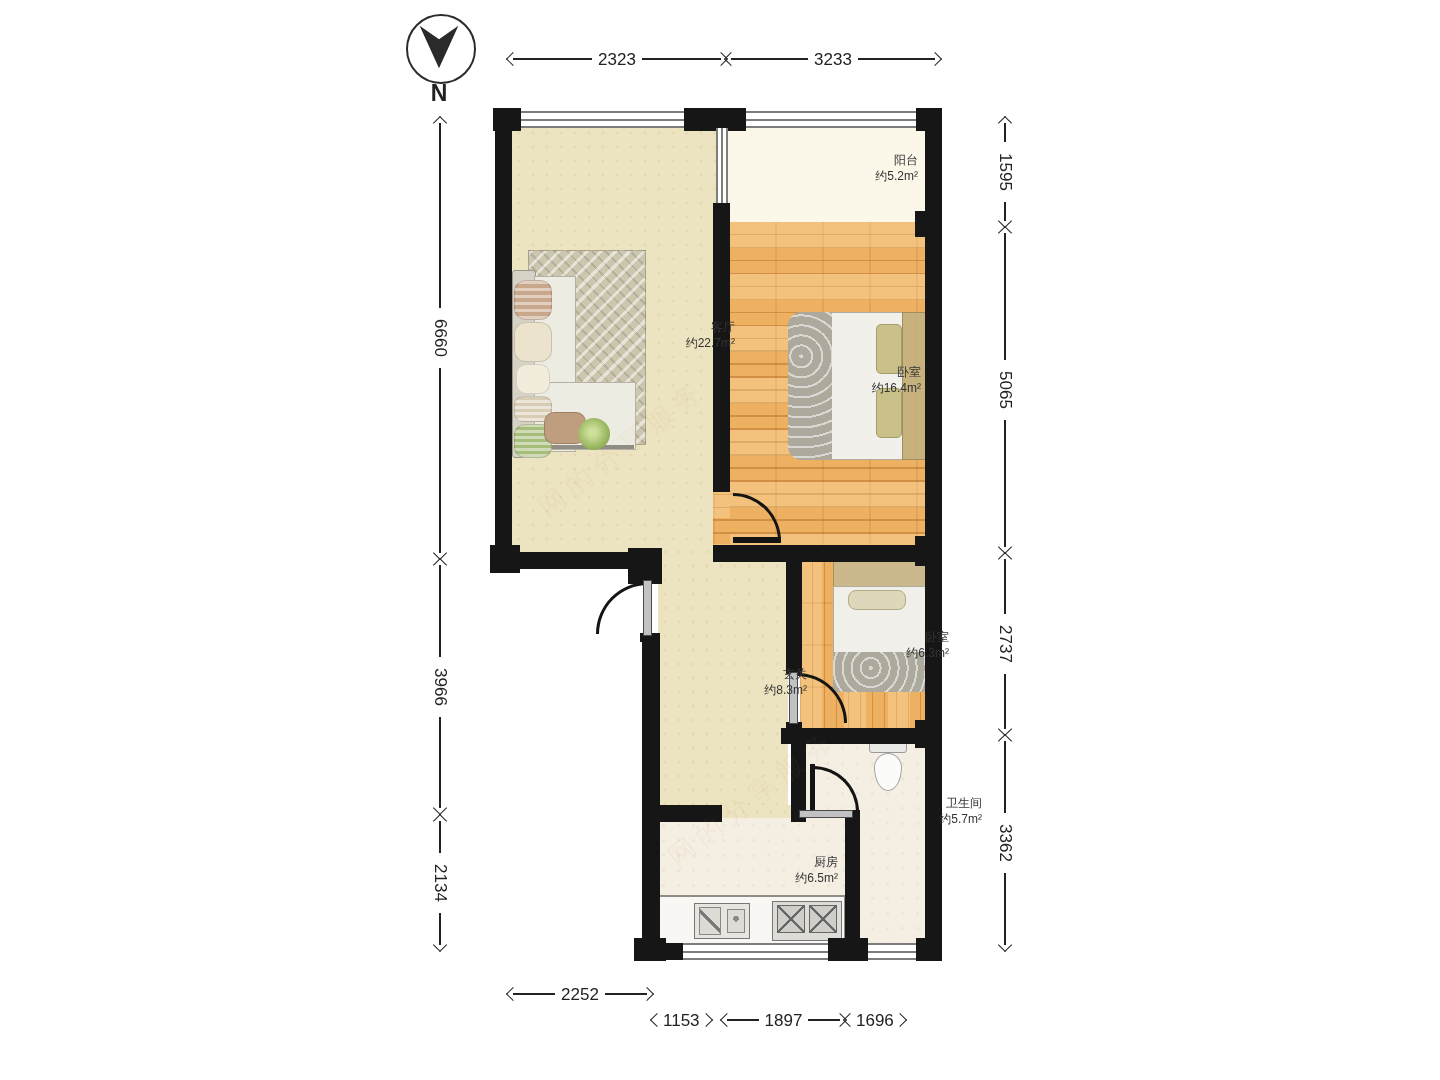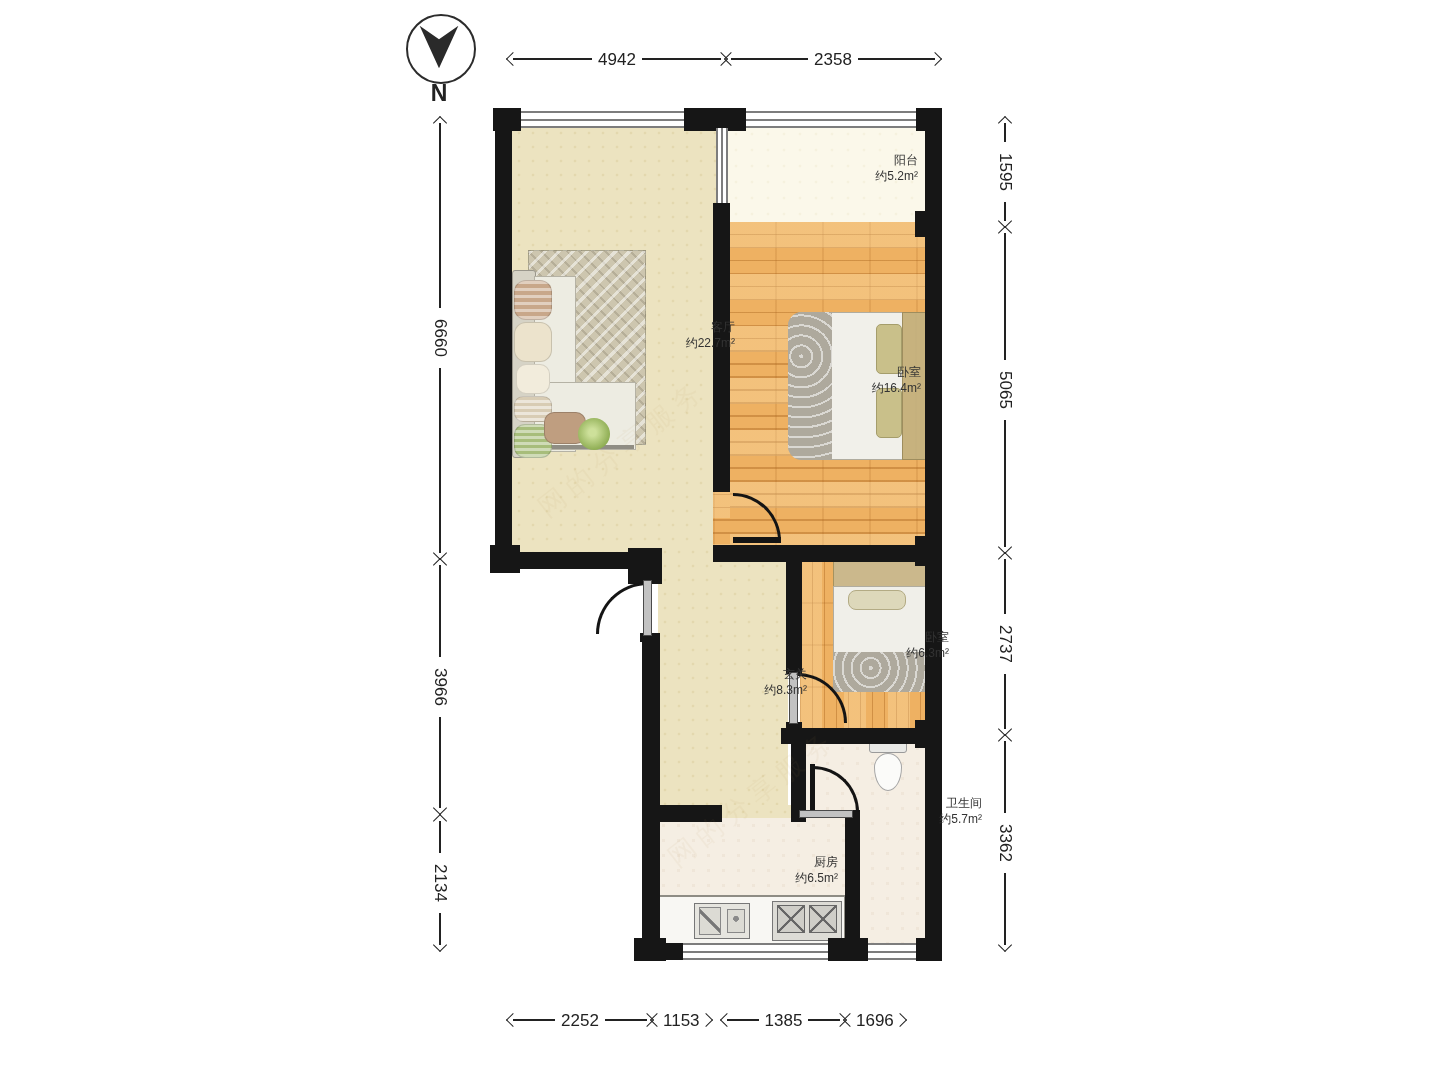--- a/index.html
+++ b/index.html
@@ -216,48 +216,48 @@
   <div>约5.7m²</div>
 </div>
 <div class="rlabel" style="left:668px;top:854px">
   <div>厨房</div>
   <div>约6.5m²</div>
 </div>
 
 <div class="dim dim-h" style="left:508px;top:52px;width:218px">
   <span class="ch ch-l"></span>
   <span class="dl"></span>
-  <span class="dt">4942</span>
+  <span class="dt">2323</span>
   <span class="dl"></span>
   <span class="ch ch-r"></span>
 </div>
 <div class="dim dim-h" style="left:726px;top:52px;width:214px">
   <span class="ch ch-l"></span>
   <span class="dl"></span>
-  <span class="dt">2358</span>
-  <span class="dl"></span>
-  <span class="ch ch-r"></span>
-</div>
-
-<div class="dim dim-h" style="left:508px;top:1013px;width:144px">
+  <span class="dt">3233</span>
+  <span class="dl"></span>
+  <span class="ch ch-r"></span>
+</div>
+
+<div class="dim dim-h" style="left:508px;top:987px;width:144px">
   <span class="ch ch-l"></span>
   <span class="dl"></span>
   <span class="dt">2252</span>
   <span class="dl"></span>
   <span class="ch ch-r"></span>
 </div>
 <div class="dim dim-h" style="left:652px;top:1013px;width:60px">
   <span class="ch ch-l"></span>
   <span class="dt">1153</span>
   <span class="ch ch-r"></span>
 </div>
 <div class="dim dim-h" style="left:722px;top:1013px;width:123px">
   <span class="ch ch-l"></span>
   <span class="dl"></span>
-  <span class="dt">1385</span>
+  <span class="dt">1897</span>
   <span class="dl"></span>
   <span class="ch ch-r"></span>
 </div>
 <div class="dim dim-h" style="left:845px;top:1013px;width:95px">
   <span class="ch ch-l"></span>
   <span class="dt">1696</span>
   <span class="ch ch-r"></span>
 </div>
 
 <div class="dim dim-v" style="left:433px;top:118px;height:440px">

